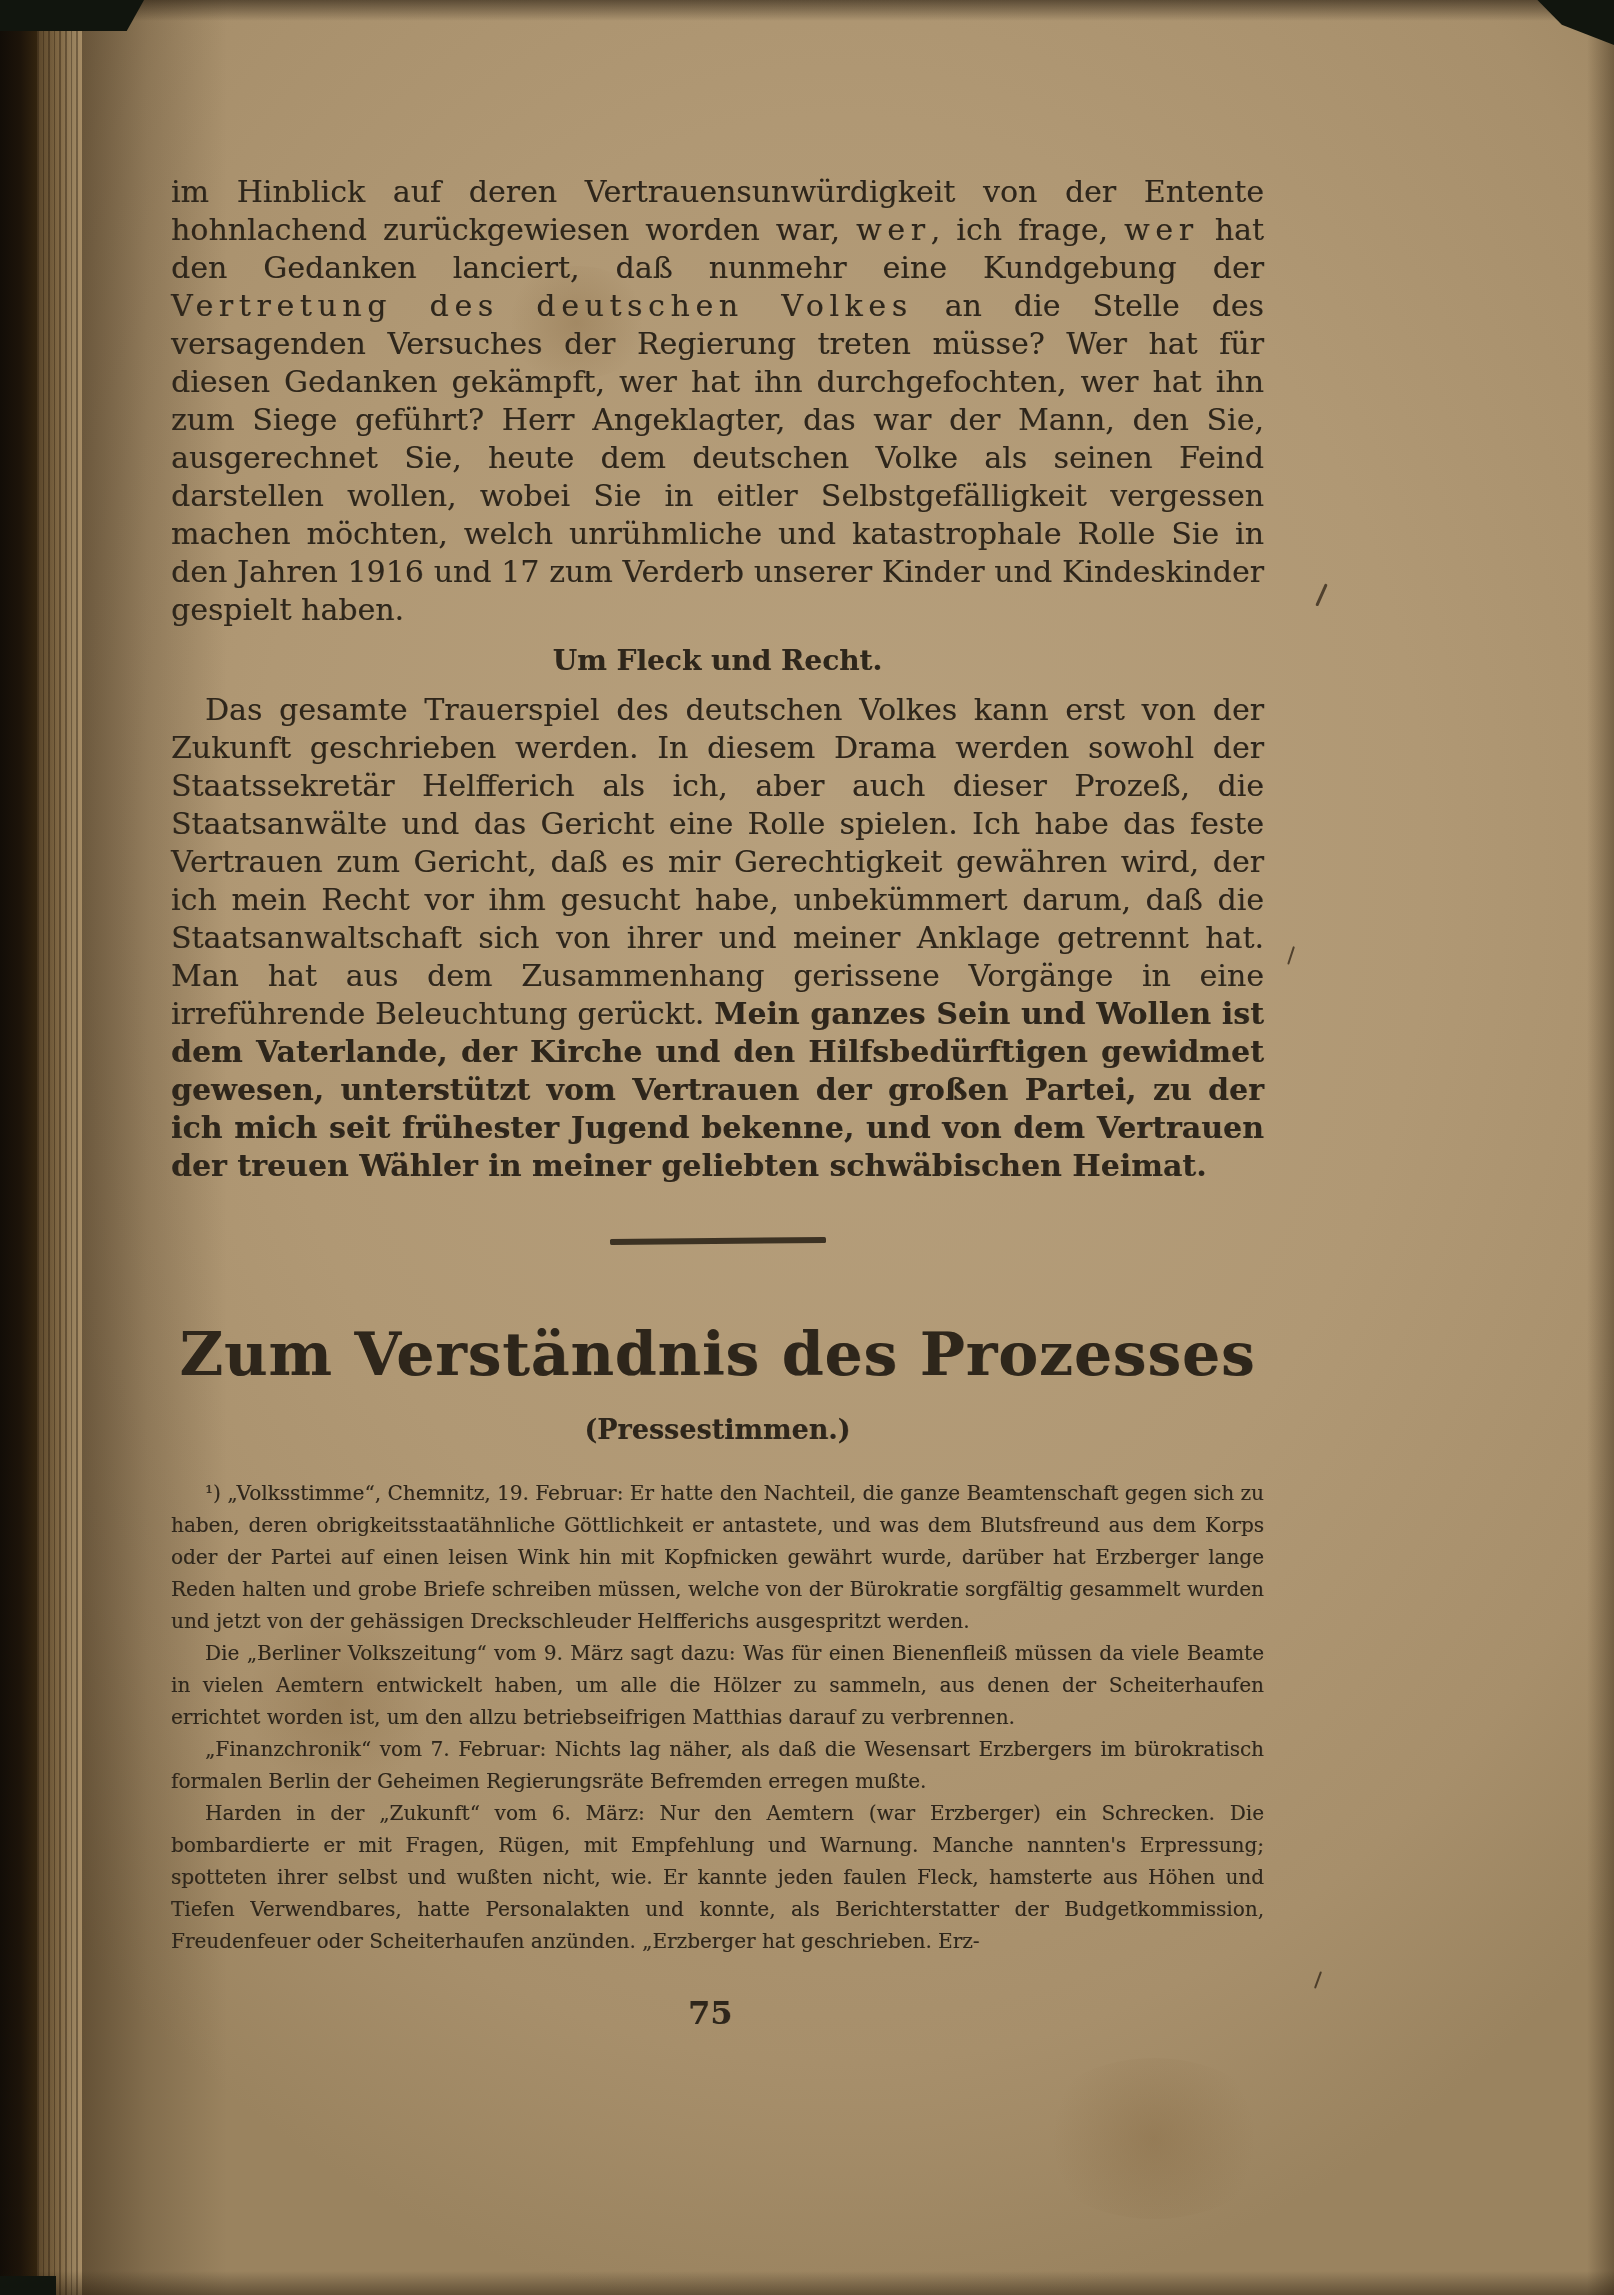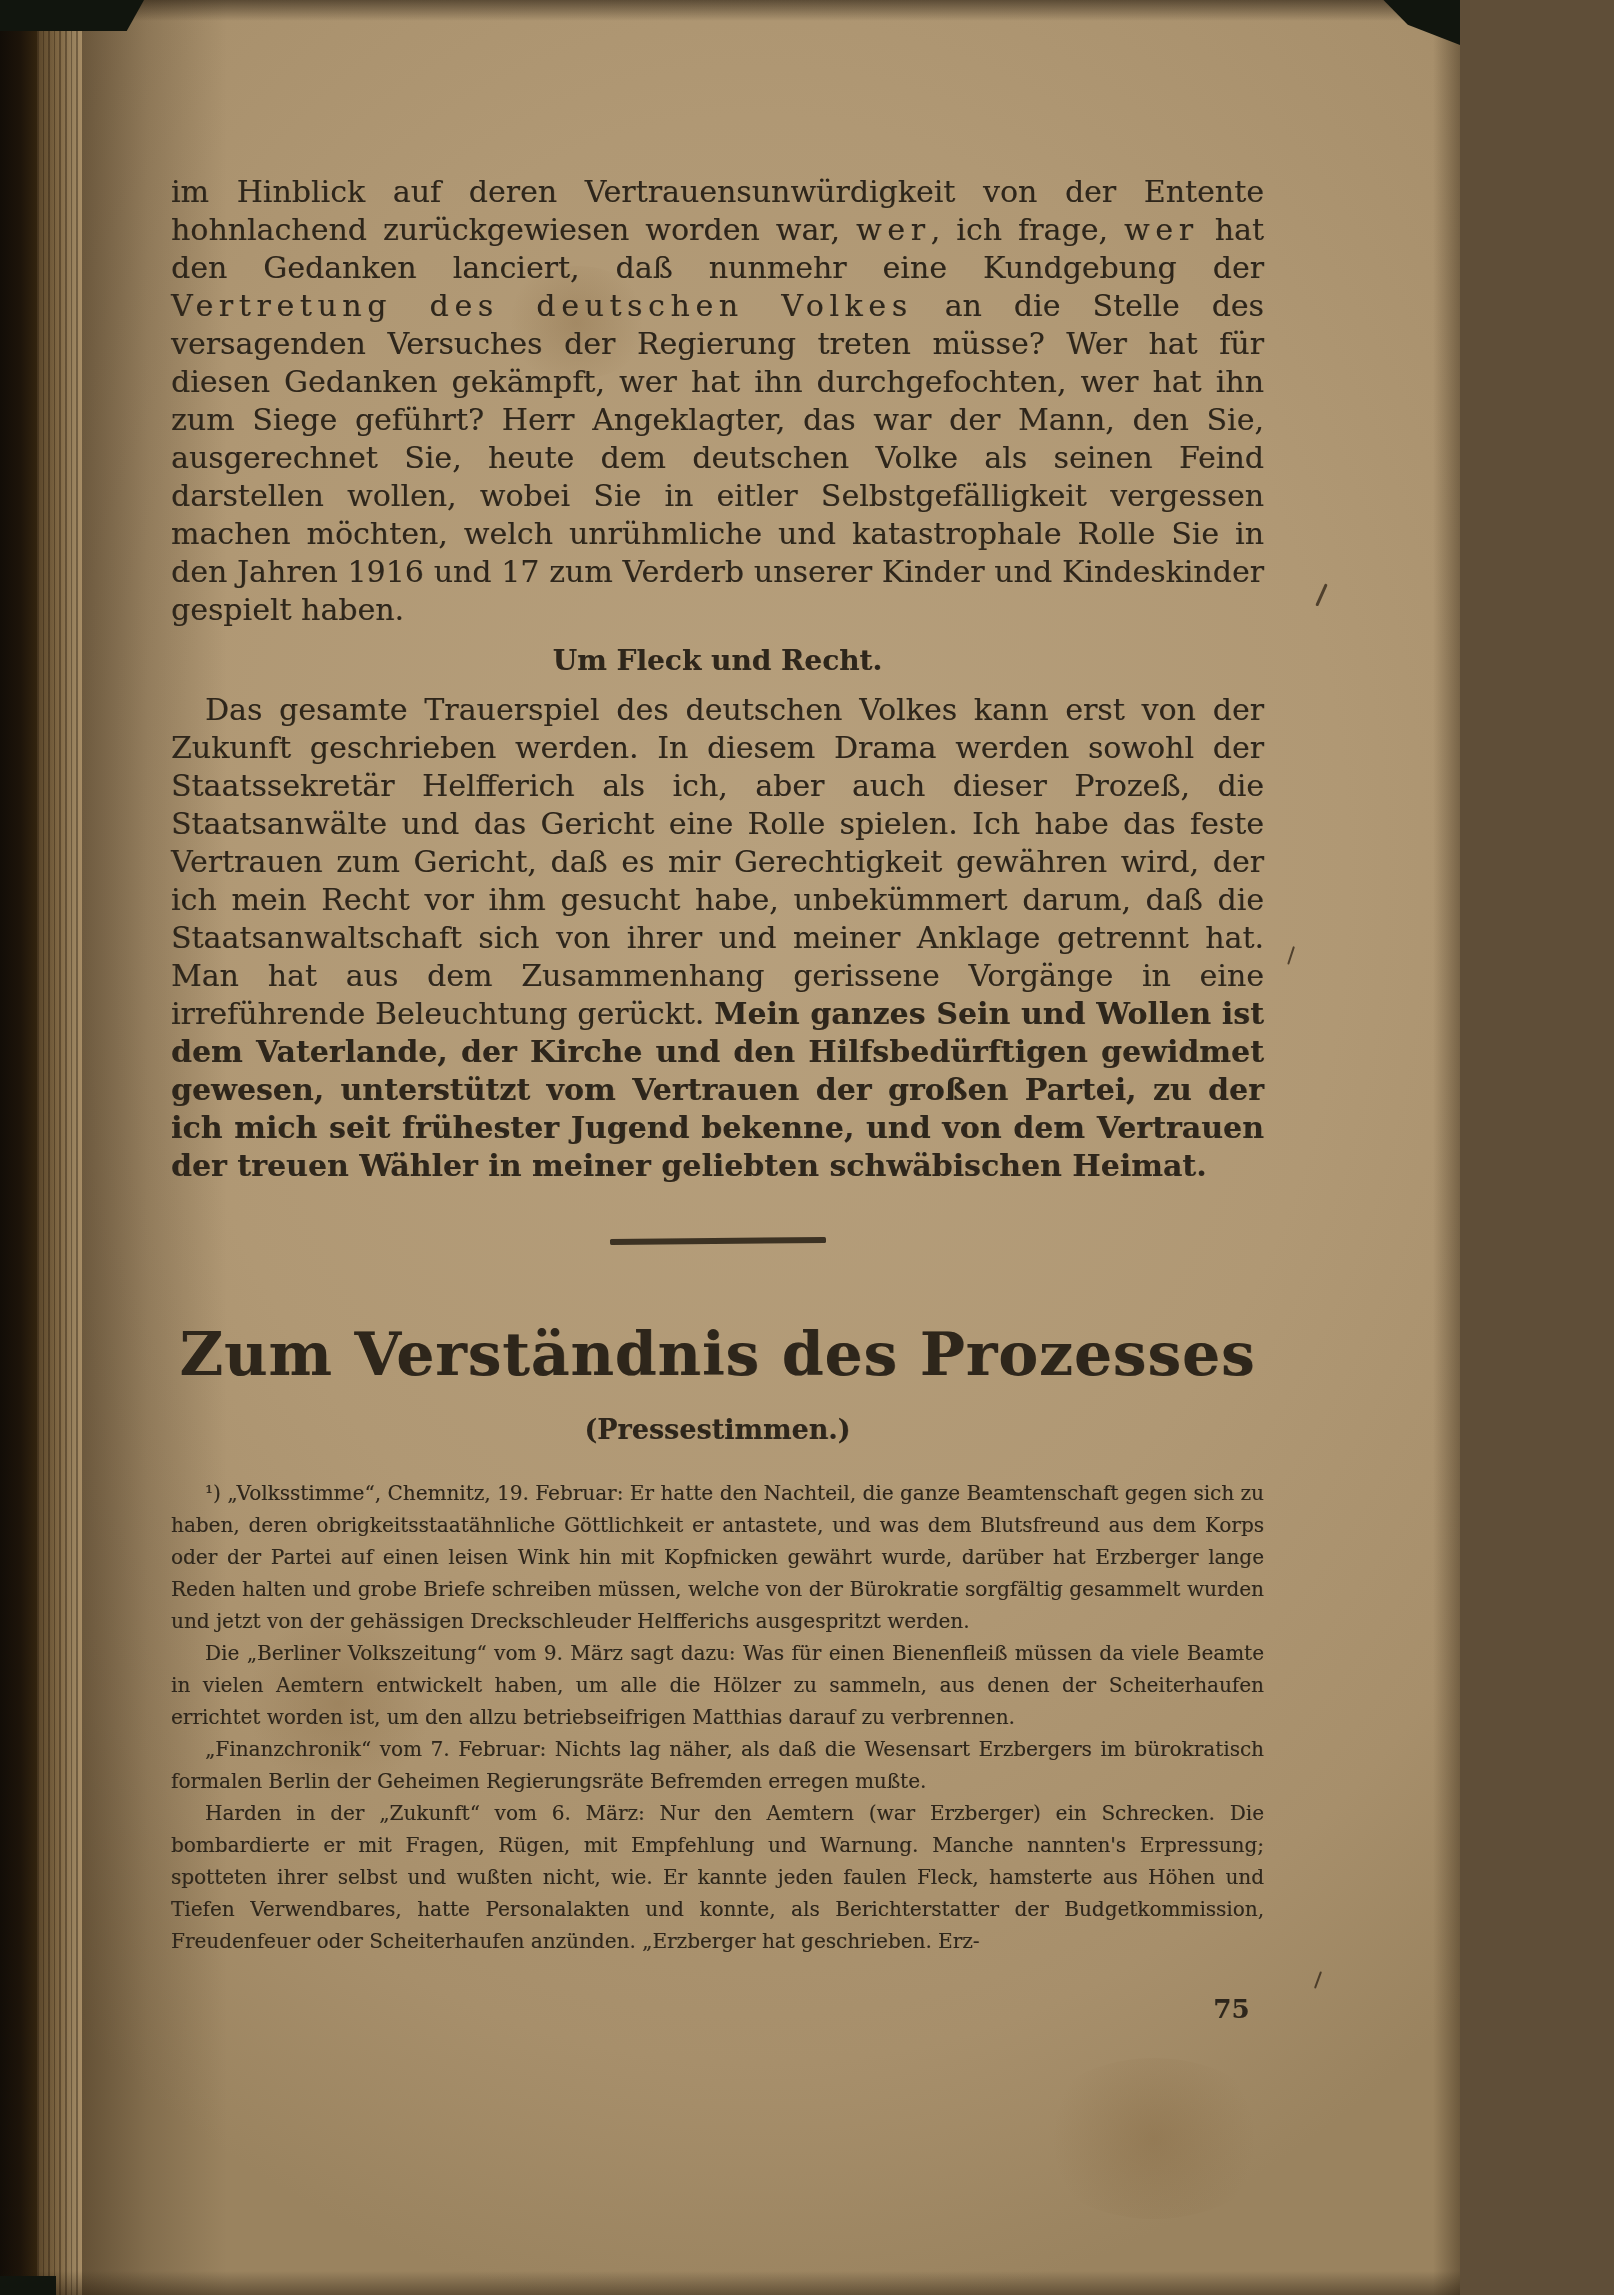--- a/index.html
+++ b/index.html
@@ -2,21 +2,21 @@
 <html lang="de" style="font-size:13px"><head>
 <meta charset="utf-8">
 <style>
   html, body {
     margin: 0;
     padding: 0;
     background: #5f4e38;
   }
   .scan {
     position: relative;
-    width: 1460px;
+    width: 1614px;
     height: 2295px;
     overflow: hidden;
     background:
       radial-gradient(ellipse 1130px 1453px at 52% 38%, #b7a07d 0%, #b09874 52%, #a78f6b 82%, #9a835f 100%);
     font-family: "DejaVu Serif", "Liberation Serif", serif;
     color: #2e261b;
   }
   
   .edge-black {
     position: absolute; left: 0; top: 0; bottom: 0; width: 37px;
@@ -119,22 +119,22 @@
     font-size: 20px;
     line-height: 32px;
     text-align: justify;
     text-indent: 34px;
     hyphens: auto;
     overflow-wrap: break-word;
   }
   .page-number {
     margin-top: 37px;
     padding-right: 14.5px;
-    text-align: right;
-    font-size: 26px;
+    text-align: center;
+    font-size: 32px;
     font-weight: 700;
   }
 </style>
 </head>
 <body>
 
 <div class="scan">
 
   <div class="edge-black"></div>
   <div class="edge-pages"></div>

